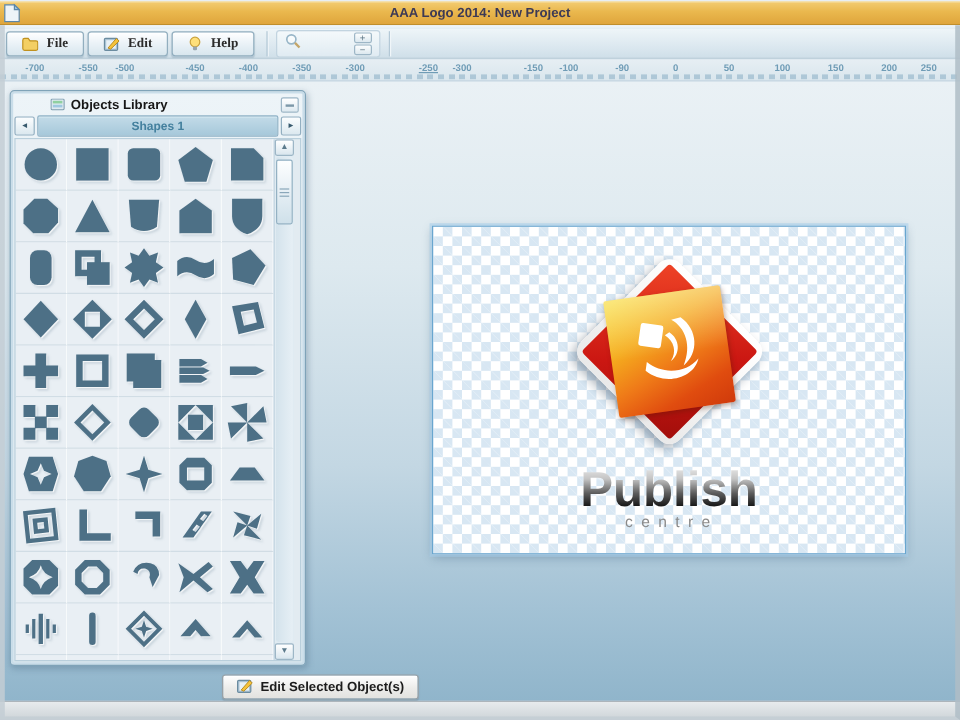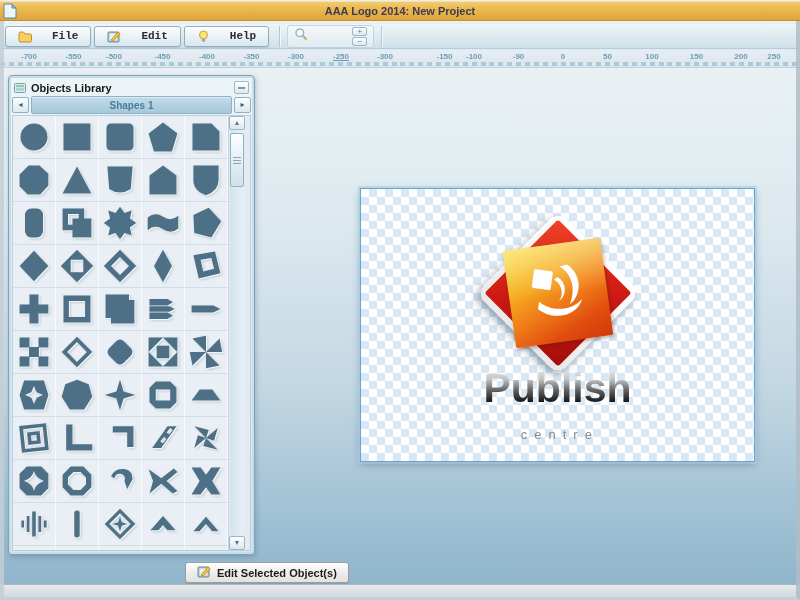--- a/index.html
+++ b/index.html
@@ -10,25 +10,25 @@
     background:linear-gradient(#f3cd74,#eab84e 45%,#dfa53c);
     border-top:1px solid #e8eef2;border-bottom:1px solid #c08e2b;
     box-shadow:inset 0 1px 0 #f8dfa4;display:flex;align-items:center;box-sizing:border-box;}
   .app-icon{position:absolute;left:3px;top:2px;width:14px;height:16px;}
   .title-text{width:100%;text-align:center;font-size:11px;font-weight:bold;color:#3d3a55;}
   .topstrip{position:absolute;left:0;top:21px;width:800px;height:3px;background:linear-gradient(#f2f7fa,#e2ecf2);}
   
   .toolbar{position:absolute;left:0;top:24px;width:800px;height:25px;
     background:linear-gradient(#eef5f8,#d9e6ee 70%,#cfdfe9);
     border-bottom:1px solid #b7cbd8;display:flex;align-items:center;padding-left:5px;box-sizing:border-box;}
-  .tb-btn{display:inline-flex;align-items:center;gap:20px;height:21px;margin-right:3px;
+  .tb-btn{display:inline-flex;align-items:center;gap:7px;height:21px;margin-right:3px;
     padding:0 12px;border:1px solid #92aebf;border-radius:3px;cursor:default;
     background:linear-gradient(#ffffff,#ecf3f8 45%,#d8e6ee);
     box-shadow:inset 0 1px 0 #fff,0 1px 1px rgba(120,150,170,.35);
-    font-family:Liberation Mono, monospace;font-size:11px;font-weight:bold;color:#2b2b2b;}
+    font-family:Liberation Serif, serif;font-size:11px;font-weight:bold;color:#2b2b2b;}
   .tb-btn .ic{display:inline-flex;}
   .tb-sep{width:1px;height:21px;background:#b3c8d6;box-shadow:1px 0 0 #f0f6f9;margin:0 7px;}
   .zoom-group{display:inline-flex;align-items:center;gap:6px;height:21px;padding:0 6px;
     border:1px solid #c2d4e0;border-radius:3px;background:linear-gradient(#f4f9fb,#e0ebf2);}
   .zoom-val{font-size:11px;font-weight:bold;color:#8d9aa4;letter-spacing:1px;margin-top:40px;}
   .spin{display:flex;flex-direction:column;gap:1px;}
   .spin button{width:15px;height:9px;font-size:8px;line-height:5px;padding:0;color:#5c7484;
     border:1px solid #9db6c6;border-radius:2px;background:linear-gradient(#fdfefe,#dce8ef);}
   
   .ruler{position:absolute;left:0;top:50px;width:800px;height:18px;
@@ -38,21 +38,21 @@
   .ruler-num{position:absolute;top:2px;transform:translateX(-50%);font-size:8px;color:#6f9cb6;font-weight:bold;}
   
   .main{position:absolute;left:0;top:68px;width:800px;height:516px;
     background:linear-gradient(to bottom,#eaf1f5 0%,#dde9ef 30%,#c3d7e3 62%,#a3c2d5 85%,#90b5cb 100%);}
   
   .panel{position:absolute;left:8px;top:7px;width:247px;height:480px;box-sizing:border-box;
     border:1px solid #7fa3b8;border-radius:4px;
     background:linear-gradient(#edf4f8,#d7e5ee);
     box-shadow:inset 0 0 0 2px #c9dde9,1px 2px 5px rgba(70,100,125,.35);
     display:flex;flex-direction:column;padding:2px 3px 3px;}
-  .panel-header{height:19px;display:flex;align-items:center;gap:5px;padding:0 2px;flex:0 0 auto;}
+  .panel-header{height:19px;display:flex;align-items:center;gap:5px;padding:0 2px;flex:0 0 auto;margin-left:28px;}
   .panel-title{font-size:11px;font-weight:bold;color:#171717;flex:1;}
   .collapse-btn{width:15px;height:13px;border:1px solid #9db6c6;border-radius:2px;
     background:linear-gradient(#ffffff,#dde9f0);padding:0;display:flex;align-items:center;justify-content:center;}
   .collapse-btn .dash{width:7px;height:2px;background:#7d98a9;}
   .selector{display:flex;align-items:center;gap:2px;height:16px;margin-bottom:2px;flex:0 0 auto;}
   .sel-arrow{width:17px;height:16px;padding:0;border:1px solid #93afc1;border-radius:2px;
     background:linear-gradient(#fbfdfe,#dbe8ef);font-size:8px;color:#37596d;line-height:14px;}
   .sel-bar{flex:1;height:16px;border:1px solid #8fb2c6;border-radius:2px;
     background:linear-gradient(#c3dbe8,#a6c8da);display:flex;align-items:center;justify-content:center;
     box-shadow:inset 0 1px 0 #d9ebf4;}
@@ -84,21 +84,21 @@
   .white-diamond{position:absolute;left:0;top:0;width:116px;height:116px;transform:translate(-50%,-50%) rotate(45deg);
     background:linear-gradient(#ffffff,#e9e9e9);border-radius:12px;box-shadow:0 5px 9px rgba(40,60,80,.4);}
   .red-diamond{position:absolute;left:0;top:0;width:104px;height:104px;transform:translate(-50%,-50%) rotate(45deg);
     background:linear-gradient(135deg,#ee4326,#cb1712 55%,#a30e0b);border-radius:3px;}
   .orange-square{position:absolute;left:0;top:0;width:98px;height:98px;transform:translate(-50%,-50%) rotate(-8deg);
     background:linear-gradient(155deg,#f8d72c 4%,#f5ac1e 34%,#ef7a18 58%,#e04c0f 80%,#d03a0b 100%);
     border-radius:2px;box-shadow:1px 2px 4px rgba(80,30,0,.35);}
   .orange-square::before{content:"";position:absolute;inset:0;border-radius:2px;
     background:linear-gradient(rgba(255,255,255,.38),rgba(255,255,255,0) 52%);}
   .book-icon{position:absolute;left:50%;top:50%;transform:translate(-50%,-50%);}
-  .logo-title{position:absolute;left:50%;top:176px;transform:translateX(-50%);
+  .logo-title{position:absolute;left:50%;top:196px;transform:translateX(-50%);
     font-size:41px;font-weight:bold;letter-spacing:0px;color:#2c2c2c;white-space:nowrap;
     filter:drop-shadow(0 1px 1px rgba(255,255,255,.55));}
   @supports (-webkit-background-clip:text){
     .logo-title{background:linear-gradient(#f6f6f6,#c4c4c4 30%,#5e5e5e 55%,#181818 78%,#3d3d3d);
       -webkit-background-clip:text;background-clip:text;color:transparent;}
   }
   .logo-subtitle{position:absolute;left:50%;top:238px;transform:translateX(-47%);
     font-size:13px;color:#8a8a8a;letter-spacing:7px;white-space:nowrap;}
   
   .edit-selected{position:absolute;left:185px;top:494px;height:21px;display:inline-flex;align-items:center;gap:6px;
@@ -170,26 +170,26 @@
         <button>+</button>
         <button>−</button>
       </div>
     </div>
     <div class="tb-sep"></div>
   </div>
 
   <div class="ruler" id="ruler">
       <span class="ruler-num" style="left: 29px;">-700</span>
       <span class="ruler-num" style="left: 73.5px;">-550</span>
-      <span class="ruler-num" style="left: 114px;">-500</span>
+      <span class="ruler-num" style="left: 104px;">-500</span>
       <span class="ruler-num" style="left: 162.5px;">-450</span>
       <span class="ruler-num" style="left: 207px;">-400</span>
       <span class="ruler-num" style="left: 251.5px;">-350</span>
       <span class="ruler-num" style="left: 296px;">-300</span>
-      <span class="ruler-num" style="left: 341px; text-decoration: underline;">-250</span>
+      <span class="ruler-num" style="left: 357px; text-decoration: underline;">-250</span>
       <span class="ruler-num" style="left: 385px;">-300</span>
       <span class="ruler-num" style="left: 429.5px; margin-left: 15px;">-150</span>
       <span class="ruler-num" style="left: 474px;">-100</span>
       <span class="ruler-num" style="left: 518.5px;">-90</span>
       <span class="ruler-num" style="left: 563px;">0</span>
       <span class="ruler-num" style="left: 607.5px;">50</span>
       <span class="ruler-num" style="left: 652px;">100</span>
       <span class="ruler-num" style="left: 696.5px;">150</span>
       <span class="ruler-num" style="left: 741px;">200</span>
       <span class="ruler-num" style="left: 774px;">250</span>

